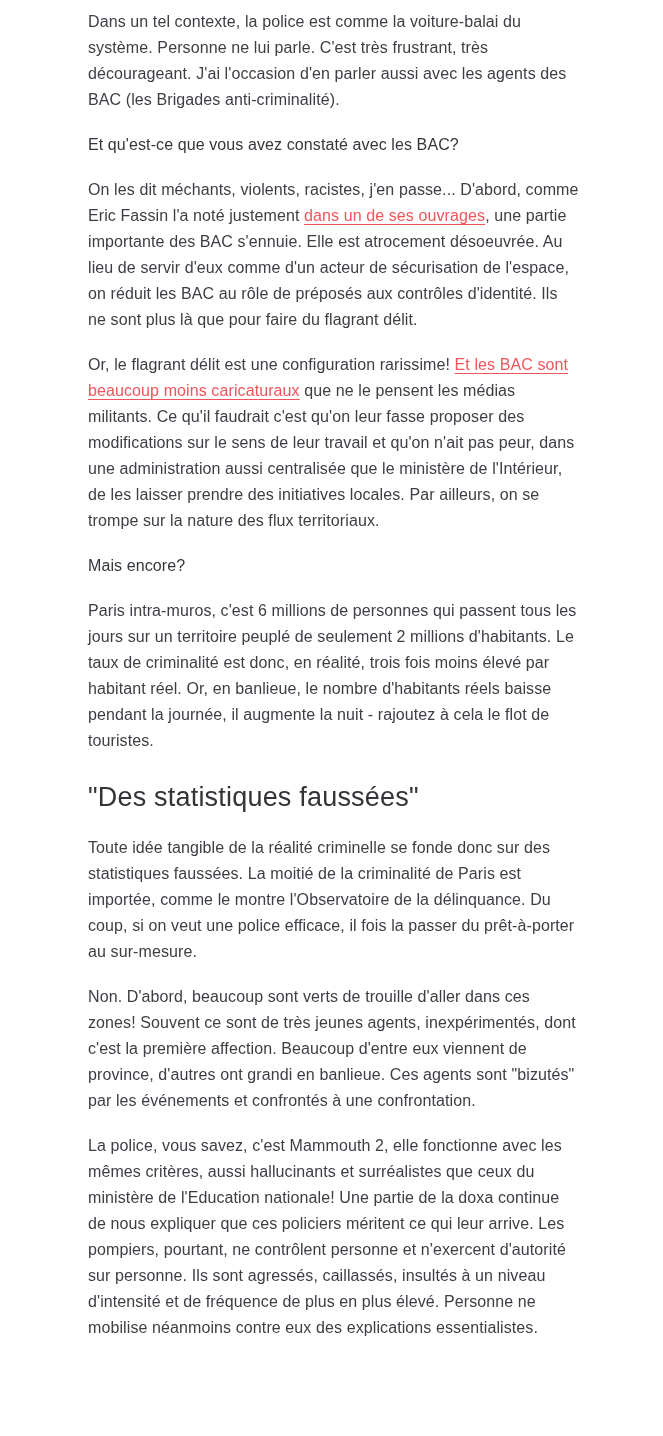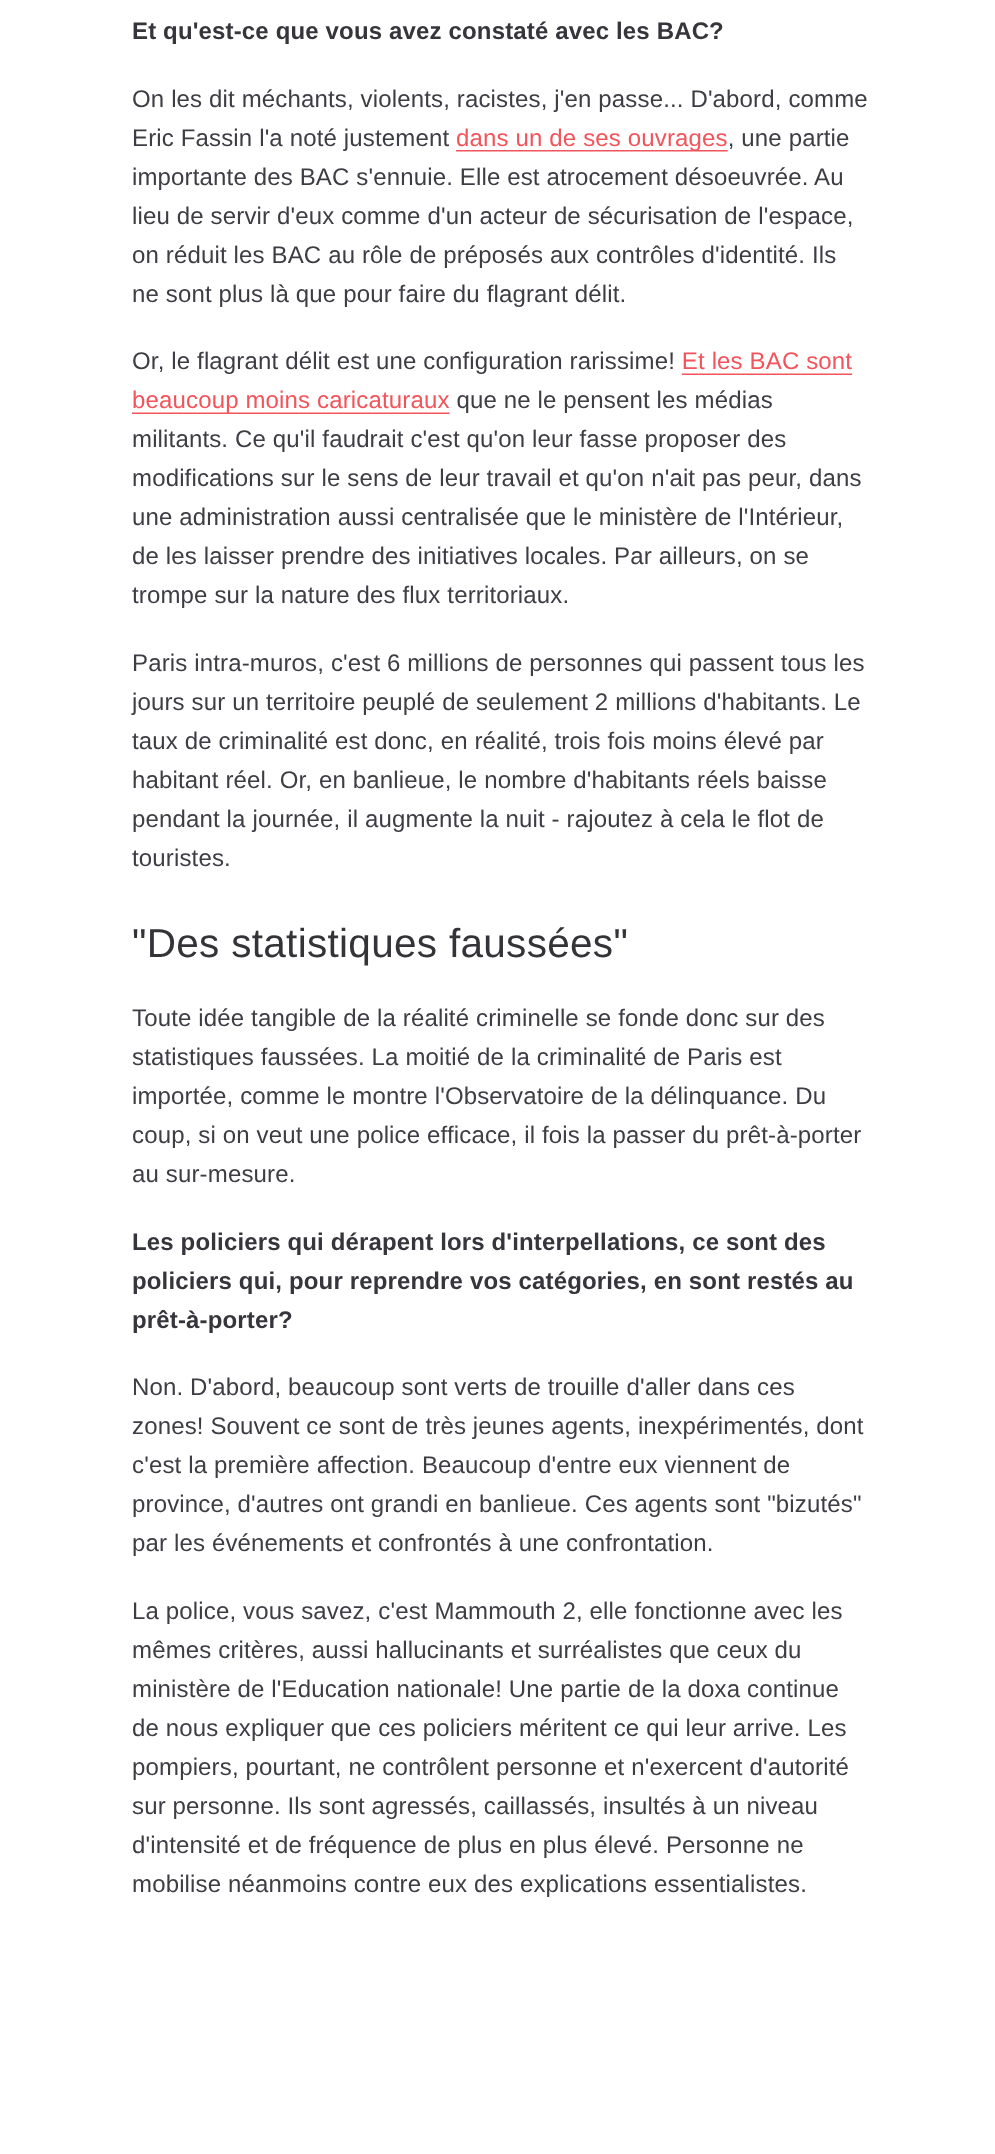--- a/index.html
+++ b/index.html
@@ -18,43 +18,44 @@
     padding-top: 9px;
   }
   .article p {
     margin: 0 0 19px 0;
     font-size: 16px;
     line-height: 26px;
     color: #3d3d44;
     letter-spacing: 0.1px;
   }
   .article p.question {
-    font-weight: 700;
+    font-weight: 400;
     color: #35353b;
   }
   .article h2 {
     margin: 26px 0 21px 0;
     font-size: 27px;
     line-height: 34px;
     font-weight: 400;
     color: #333338;
     letter-spacing: 0.2px;
   }
   .article a {
     color: #f2545b;
     text-underline-offset: 3px;
     cursor: pointer;
   }
 </style>
 </head>
 <body>
 
 <div class="article">
+    <p>Dans un tel contexte, la police est comme la voiture-balai du système. Personne ne lui parle. C'est très frustrant, très décourageant. J'ai l'occasion d'en parler aussi avec les agents des BAC (les Brigades anti-criminalité).</p>
     <p class="question">Et qu'est-ce que vous avez constaté avec les BAC?</p>
     <p>On les dit méchants, violents, racistes, j'en passe... D'abord, comme Eric Fassin l'a noté justement <a href="#">dans un de ses ouvrages</a>, une partie importante des BAC s'ennuie. Elle est atrocement désoeuvrée. Au lieu de servir d'eux comme d'un acteur de sécurisation de l'espace, on réduit les BAC au rôle de préposés aux contrôles d'identité. Ils ne sont plus là que pour faire du flagrant délit.</p>
     <p>Or, le flagrant délit est une configuration rarissime! <a href="#">Et les BAC sont beaucoup moins caricaturaux</a> que ne le pensent les médias militants. Ce qu'il faudrait c'est qu'on leur fasse proposer des modifications sur le sens de leur travail et qu'on n'ait pas peur, dans une administration aussi centralisée que le ministère de l'Intérieur, de les laisser prendre des initiatives locales. Par ailleurs, on se trompe sur la nature des flux territoriaux.</p>
+    <p class="question">Mais encore?</p>
     <p>Paris intra-muros, c'est 6 millions de personnes qui passent tous les jours sur un territoire peuplé de seulement 2 millions d'habitants. Le taux de criminalité est donc, en réalité, trois fois moins élevé par habitant réel. Or, en banlieue, le nombre d'habitants réels baisse pendant la journée, il augmente la nuit - rajoutez à cela le flot de touristes.</p>
     <h2>"Des statistiques faussées"</h2>
     <p>Toute idée tangible de la réalité criminelle se fonde donc sur des statistiques faussées. La moitié de la criminalité de Paris est importée, comme le montre l'Observatoire de la délinquance. Du coup, si on veut une police efficace, il fois la passer du prêt-à-porter au sur-mesure.</p>
-    <p class="question">Les policiers qui dérapent lors d'interpellations, ce sont des policiers qui, pour reprendre vos catégories, en sont restés au prêt-à-porter?</p>
     <p>Non. D'abord, beaucoup sont verts de trouille d'aller dans ces zones! Souvent ce sont de très jeunes agents, inexpérimentés, dont c'est la première affection. Beaucoup d'entre eux viennent de province, d'autres ont grandi en banlieue. Ces agents sont "bizutés" par les événements et confrontés à une confrontation.</p>
     <p>La police, vous savez, c'est Mammouth 2, elle fonctionne avec les mêmes critères, aussi hallucinants et surréalistes que ceux du ministère de l'Education nationale! Une partie de la doxa continue de nous expliquer que ces policiers méritent ce qui leur arrive. Les pompiers, pourtant, ne contrôlent personne et n'exercent d'autorité sur personne. Ils sont agressés, caillassés, insultés à un niveau d'intensité et de fréquence de plus en plus élevé. Personne ne mobilise néanmoins contre eux des explications essentialistes.</p>
   </div>
 
 </body></html>

